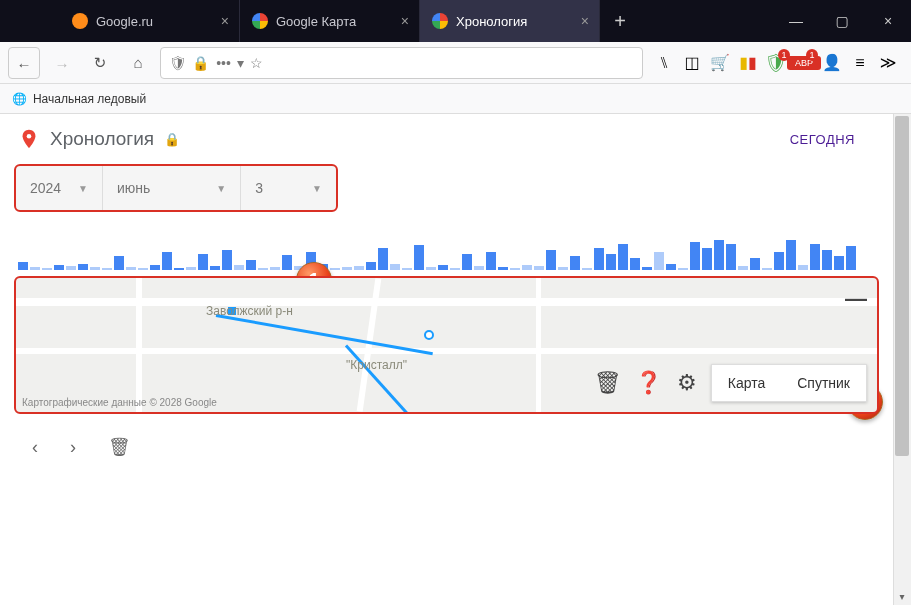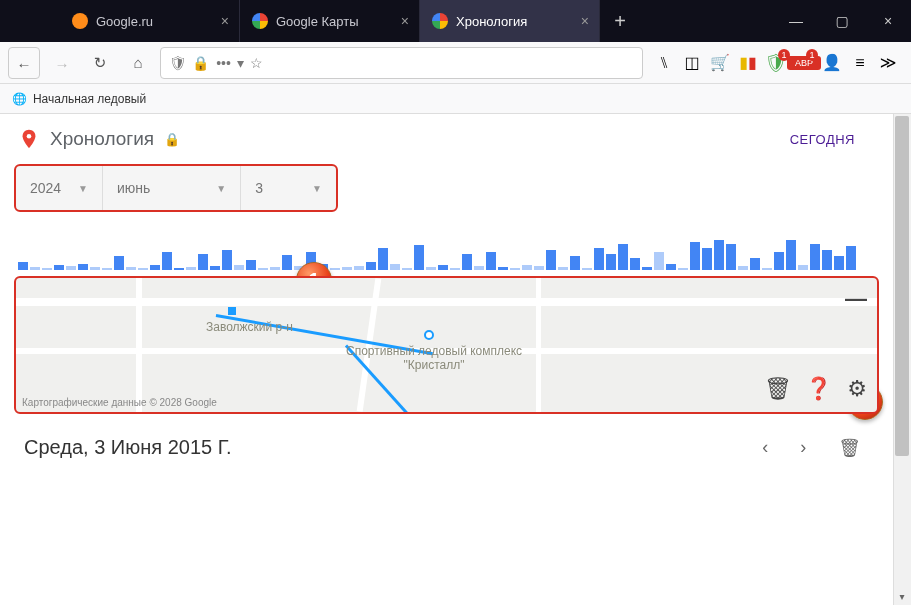--- a/index.html
+++ b/index.html
@@ -65,21 +65,21 @@
 
 <div class="titlebar">
   <div style="width:60px"></div>
   <div class="tab">
     <span class="tab-icon" style="background:#ff8c1a"></span>
     <span>Google.ru</span>
     <span class="tab-close">×</span>
   </div>
   <div class="tab">
     <span class="tab-icon" style="background:conic-gradient(#ea4335 0 90deg,#fbbc05 90deg 180deg,#34a853 180deg 270deg,#4285f4 270deg)"></span>
-    <span>Google Карты</span>
+    <span>Google Карта</span>
     <span class="tab-close">×</span>
   </div>
   <div class="tab active">
     <span class="tab-icon" style="background:conic-gradient(#ea4335 0 90deg,#fbbc05 90deg 180deg,#34a853 180deg 270deg,#4285f4 270deg)"></span>
     <span>Хронология</span>
     <span class="tab-close">×</span>
   </div>
   <div class="newtab">+</div>
   <div class="win-controls">
     <div class="win-btn">—</div>
@@ -247,31 +247,34 @@
     <div class="map-box">
       <div class="road" style="top:20px;left:0;width:100%;height:8px"></div>
       <div class="road" style="top:70px;left:0;width:100%;height:6px"></div>
       <div class="road" style="top:0;left:120px;width:6px;height:100%"></div>
       <div class="road" style="top:0;left:350px;width:6px;height:100%;transform:rotate(8deg)"></div>
       <div class="road" style="top:0;left:520px;width:5px;height:100%"></div>
       <div class="route"></div>
       <div class="route2"></div>
       <div class="sq" style="top:29px;left:212px"></div>
       <div class="dot" style="top:52px;left:408px"></div>
-      <span class="maplabel" style="top:42px;left:190px">Заволжский р-н</span>
-      <span class="maplabel" style="top:66px;left:330px;text-align:center"><span>Спортивный ледовый комплекс</span><br><span>"Кристалл"</span></span>
+      <span class="maplabel" style="top:26px;left:190px">Заволжский р-н</span>
+      <span class="maplabel" style="top:66px;left:330px;text-align:center"><br><span>"Кристалл"</span></span>
       <span class="attribution">Картографические данные © 2028 Google</span>
       <span class="minus">—</span>
       <div class="map-controls">
         <span class="map-icon">🗑</span>
         <span class="map-icon">❓</span>
         <span class="map-icon">⚙</span>
+        <div class="maptype">
+          <div class="maptype-btn">Карта</div>
+          <div class="maptype-btn">Спутник</div>
+        </div>
       </div>
     </div>
 
     <div class="date-row">
-      <span class="date-text">Среда, 3 Июня 2015 Г.</span>
       <span class="date-nav">‹</span>
       <span class="date-nav">›</span>
       <span class="date-nav">🗑</span>
     </div>
   </div>
 </div>
 
 </body></html>

